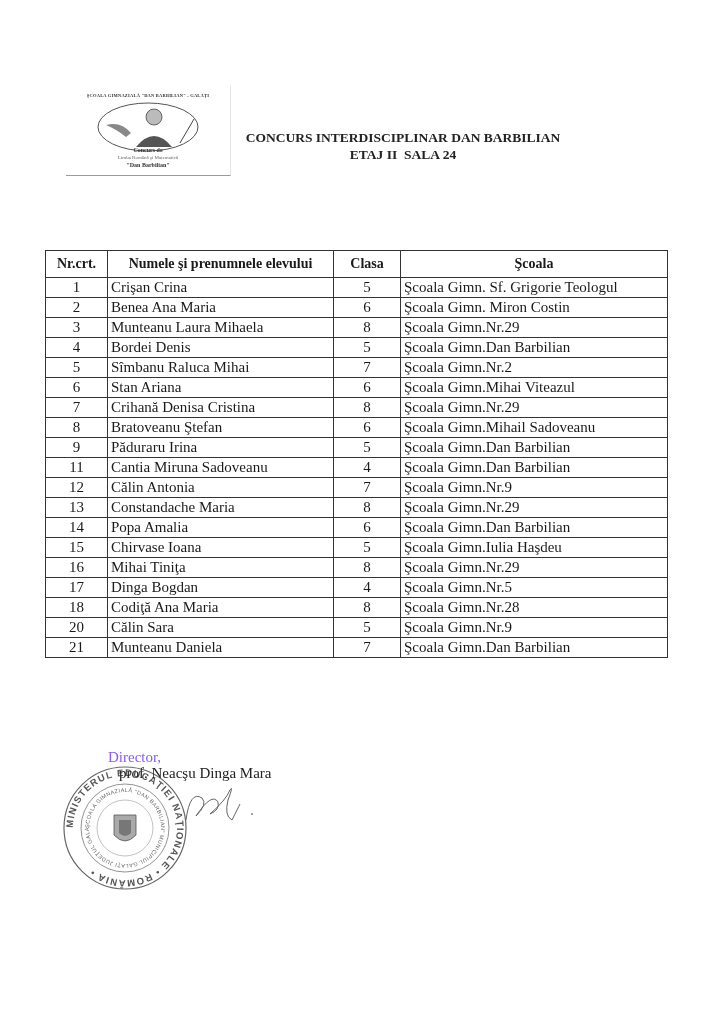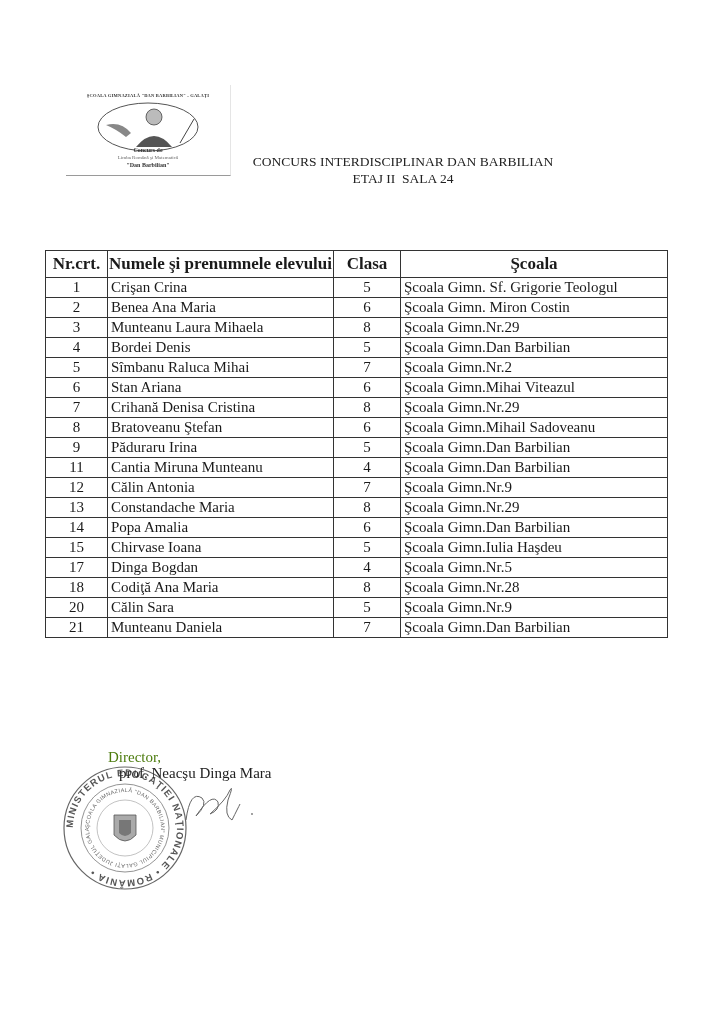--- a/index.html
+++ b/index.html
@@ -15,42 +15,42 @@
     position: absolute; left: 0; top: 8px; width: 164px; text-align: center;
     font-size: 4.5px; font-weight: bold; letter-spacing: 0.2px; color: #333;
   }
   .logo svg { position: absolute; left: 0; top: 0; }
   .logo .l1 { position: absolute; left: 0; top: 62px; width: 164px; text-align: center; font-size: 6px; font-weight: bold; color:#333;}
   .logo .l2 { position: absolute; left: 0; top: 70px; width: 164px; text-align: center; font-size: 5px; color:#666;}
   .logo .l3 { position: absolute; left: 0; top: 77px; width: 164px; text-align: center; font-size: 6px; font-weight: bold; color:#333;}
 
   .title {
     position: absolute; left: 218px; top: 129px; width: 370px; text-align: center;
-    font-weight: normal; font-size: 13.5px; line-height: 17px; color: #222; margin-top: 24px;
+    font-weight: bold; font-size: 13.5px; line-height: 17px; color: #222;
   }
 
   table.roster {
     position: absolute; left: 45px; top: 250px; width: 622px;
     border-collapse: collapse; table-layout: fixed;
   }
   table.roster td, table.roster th {
     border: 1.3px solid #333; padding: 0 0 0 3px; height: 19px; line-height: 19px;
     font-size: 15px; white-space: nowrap; overflow: hidden; font-weight: normal;
   }
   table.roster th {
-    height: 26px; line-height: 26px; font-size: 17px; font-weight: bold; padding: 0;
+    height: 26px; line-height: 26px; font-size: 14px; font-weight: bold; padding: 0;
   }
   table.roster td.c-nr { text-align: center; padding: 0; }
   table.roster td.c-cls { text-align: center; padding: 0; }
   col.w-nr { width: 62px; }
   col.w-name { width: 226px; }
   col.w-cls { width: 67px; }
   col.w-sch { width: 267px; }
 
-  .director { position: absolute; left: 108px; top: 749px; font-size: 15px; line-height: 17px; color: #4d7c0f; }
+  .director { position: absolute; left: 108px; top: 749px; font-size: 15px; line-height: 17px; color: #8b5cf6; }
   .prof { position: absolute; left: 119px; top: 765px; font-size: 15px; color: #222; }
   .stamp { position: absolute; left: 62px; top: 765px; }
   .signature { position: absolute; left: 178px; top: 780px; }
 </style>
 </head>
 <body>
 
 <div class="logo">
   <div class="school-line">ŞCOALA GIMNAZIALĂ "DAN BARBILIAN" - GALAŢI</div>
   <svg width="164" height="90">
@@ -135,21 +135,21 @@
         <td>Şcoala Gimn.Mihail Sadoveanu</td>
       </tr>
       <tr>
         <td class="c-nr">9</td>
         <td>Păduraru Irina</td>
         <td class="c-cls">5</td>
         <td>Şcoala Gimn.Dan Barbilian</td>
       </tr>
       <tr>
         <td class="c-nr">11</td>
-        <td>Cantia Miruna Munteanu</td>
+        <td>Cantia Miruna Sadoveanu</td>
         <td class="c-cls">4</td>
         <td>Şcoala Gimn.Dan Barbilian</td>
       </tr>
       <tr>
         <td class="c-nr">12</td>
         <td>Călin Antonia</td>
         <td class="c-cls">7</td>
         <td>Şcoala Gimn.Nr.9</td>
       </tr>
       <tr>
@@ -162,20 +162,26 @@
         <td class="c-nr">14</td>
         <td>Popa Amalia</td>
         <td class="c-cls">6</td>
         <td>Şcoala Gimn.Dan Barbilian</td>
       </tr>
       <tr>
         <td class="c-nr">15</td>
         <td>Chirvase Ioana</td>
         <td class="c-cls">5</td>
         <td>Şcoala Gimn.Iulia Haşdeu</td>
+      </tr>
+      <tr>
+        <td class="c-nr">16</td>
+        <td>Mihai Tiniţa</td>
+        <td class="c-cls">8</td>
+        <td>Şcoala Gimn.Nr.29</td>
       </tr>
       <tr>
         <td class="c-nr">17</td>
         <td>Dinga Bogdan</td>
         <td class="c-cls">4</td>
         <td>Şcoala Gimn.Nr.5</td>
       </tr>
       <tr>
         <td class="c-nr">18</td>
         <td>Codiţă Ana Maria</td>

